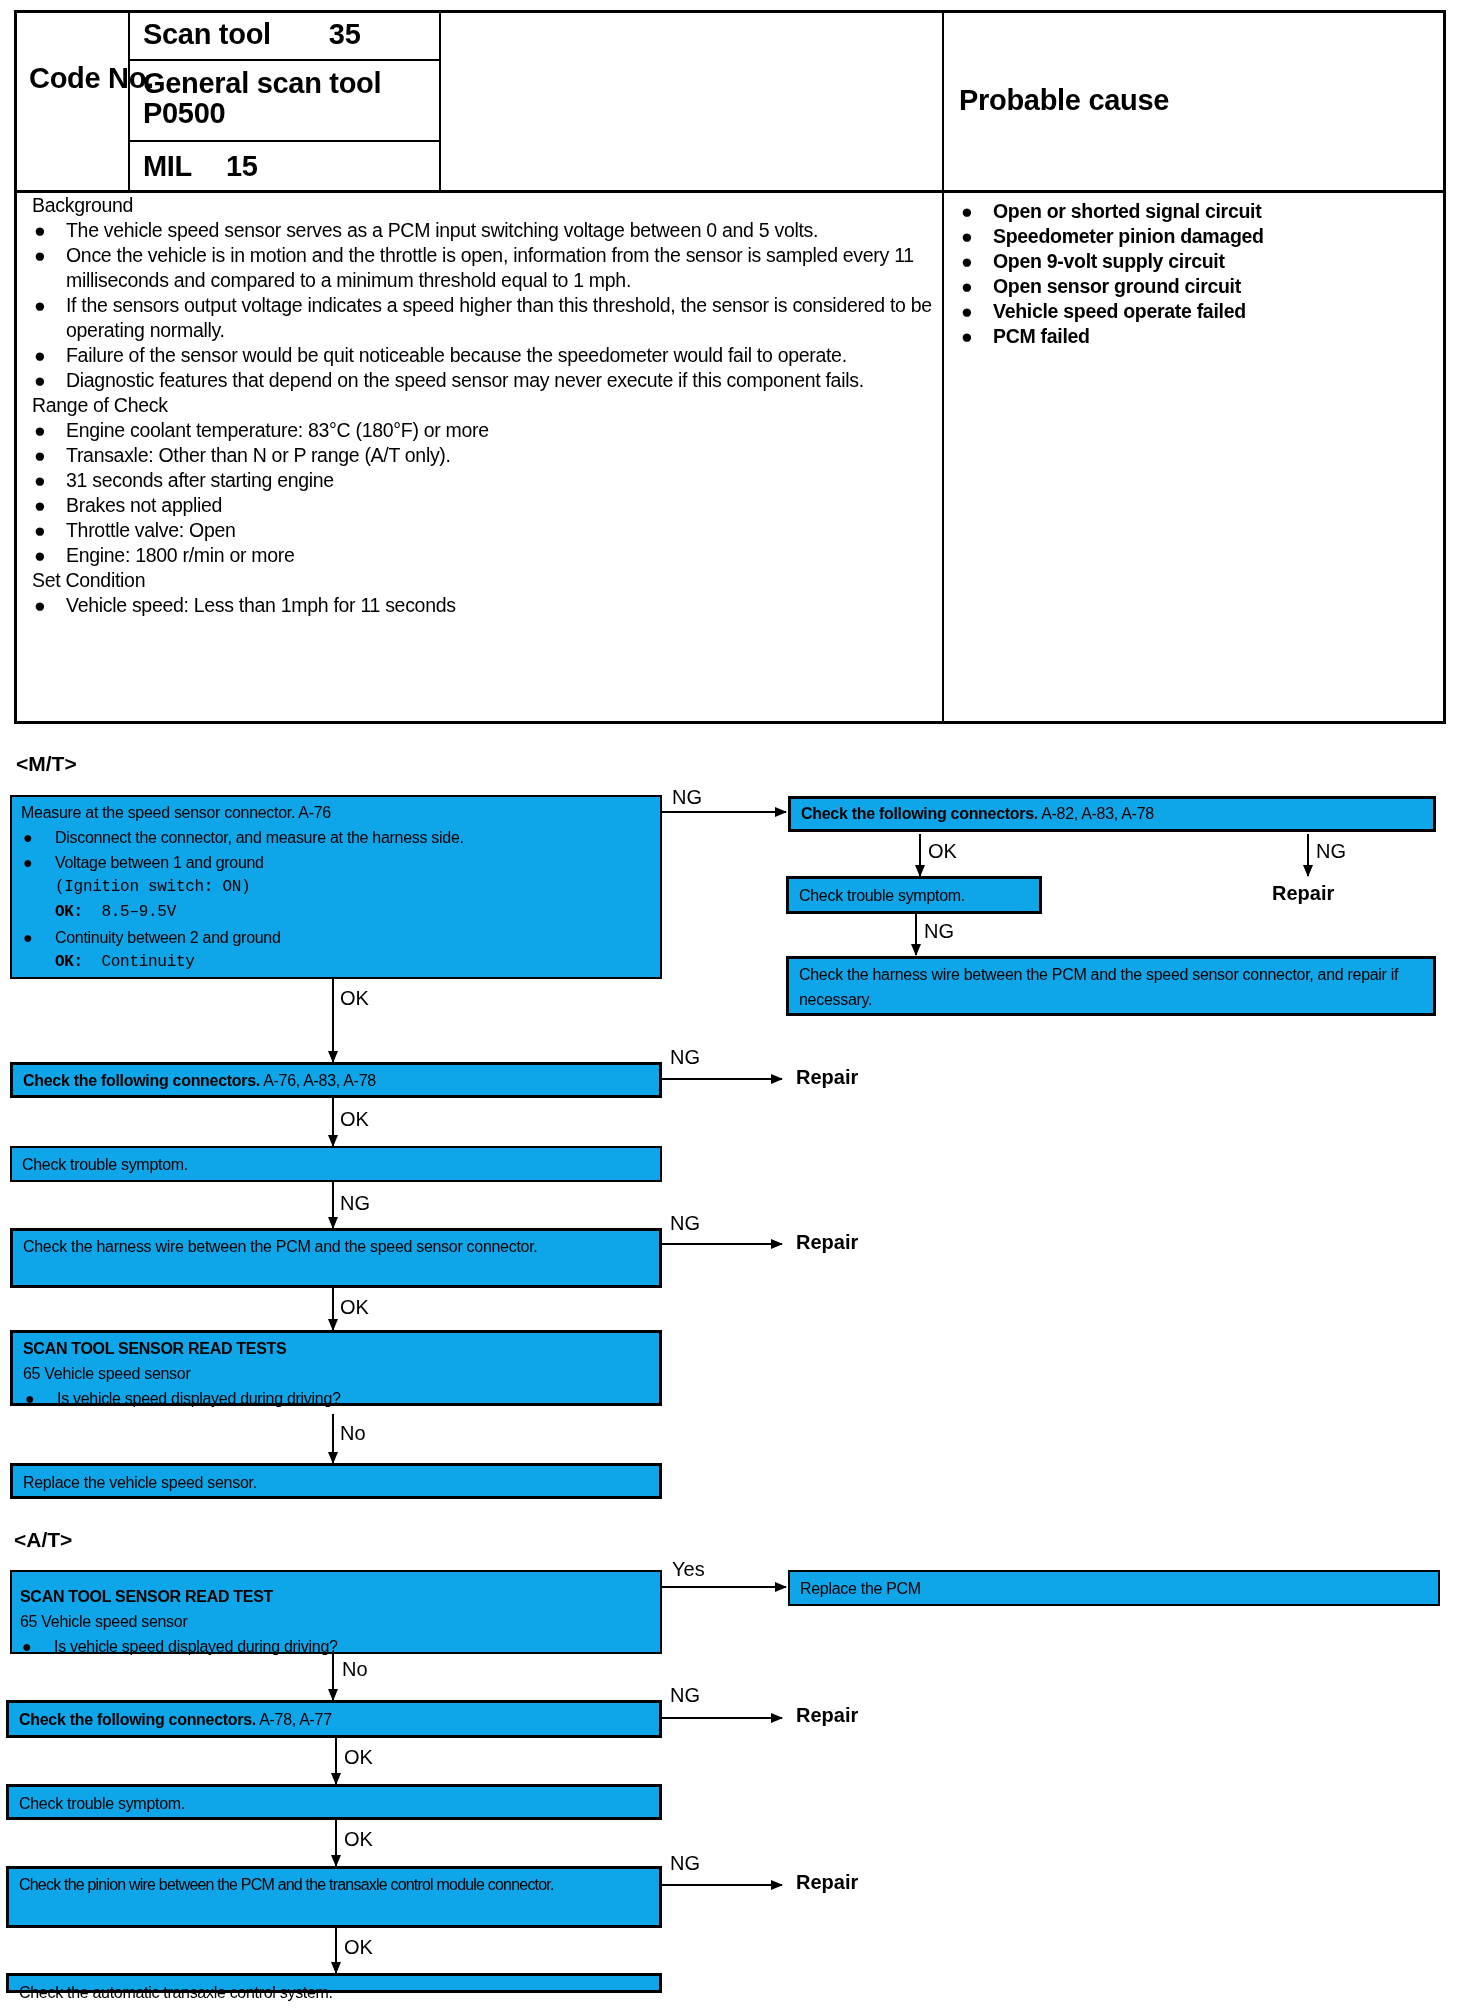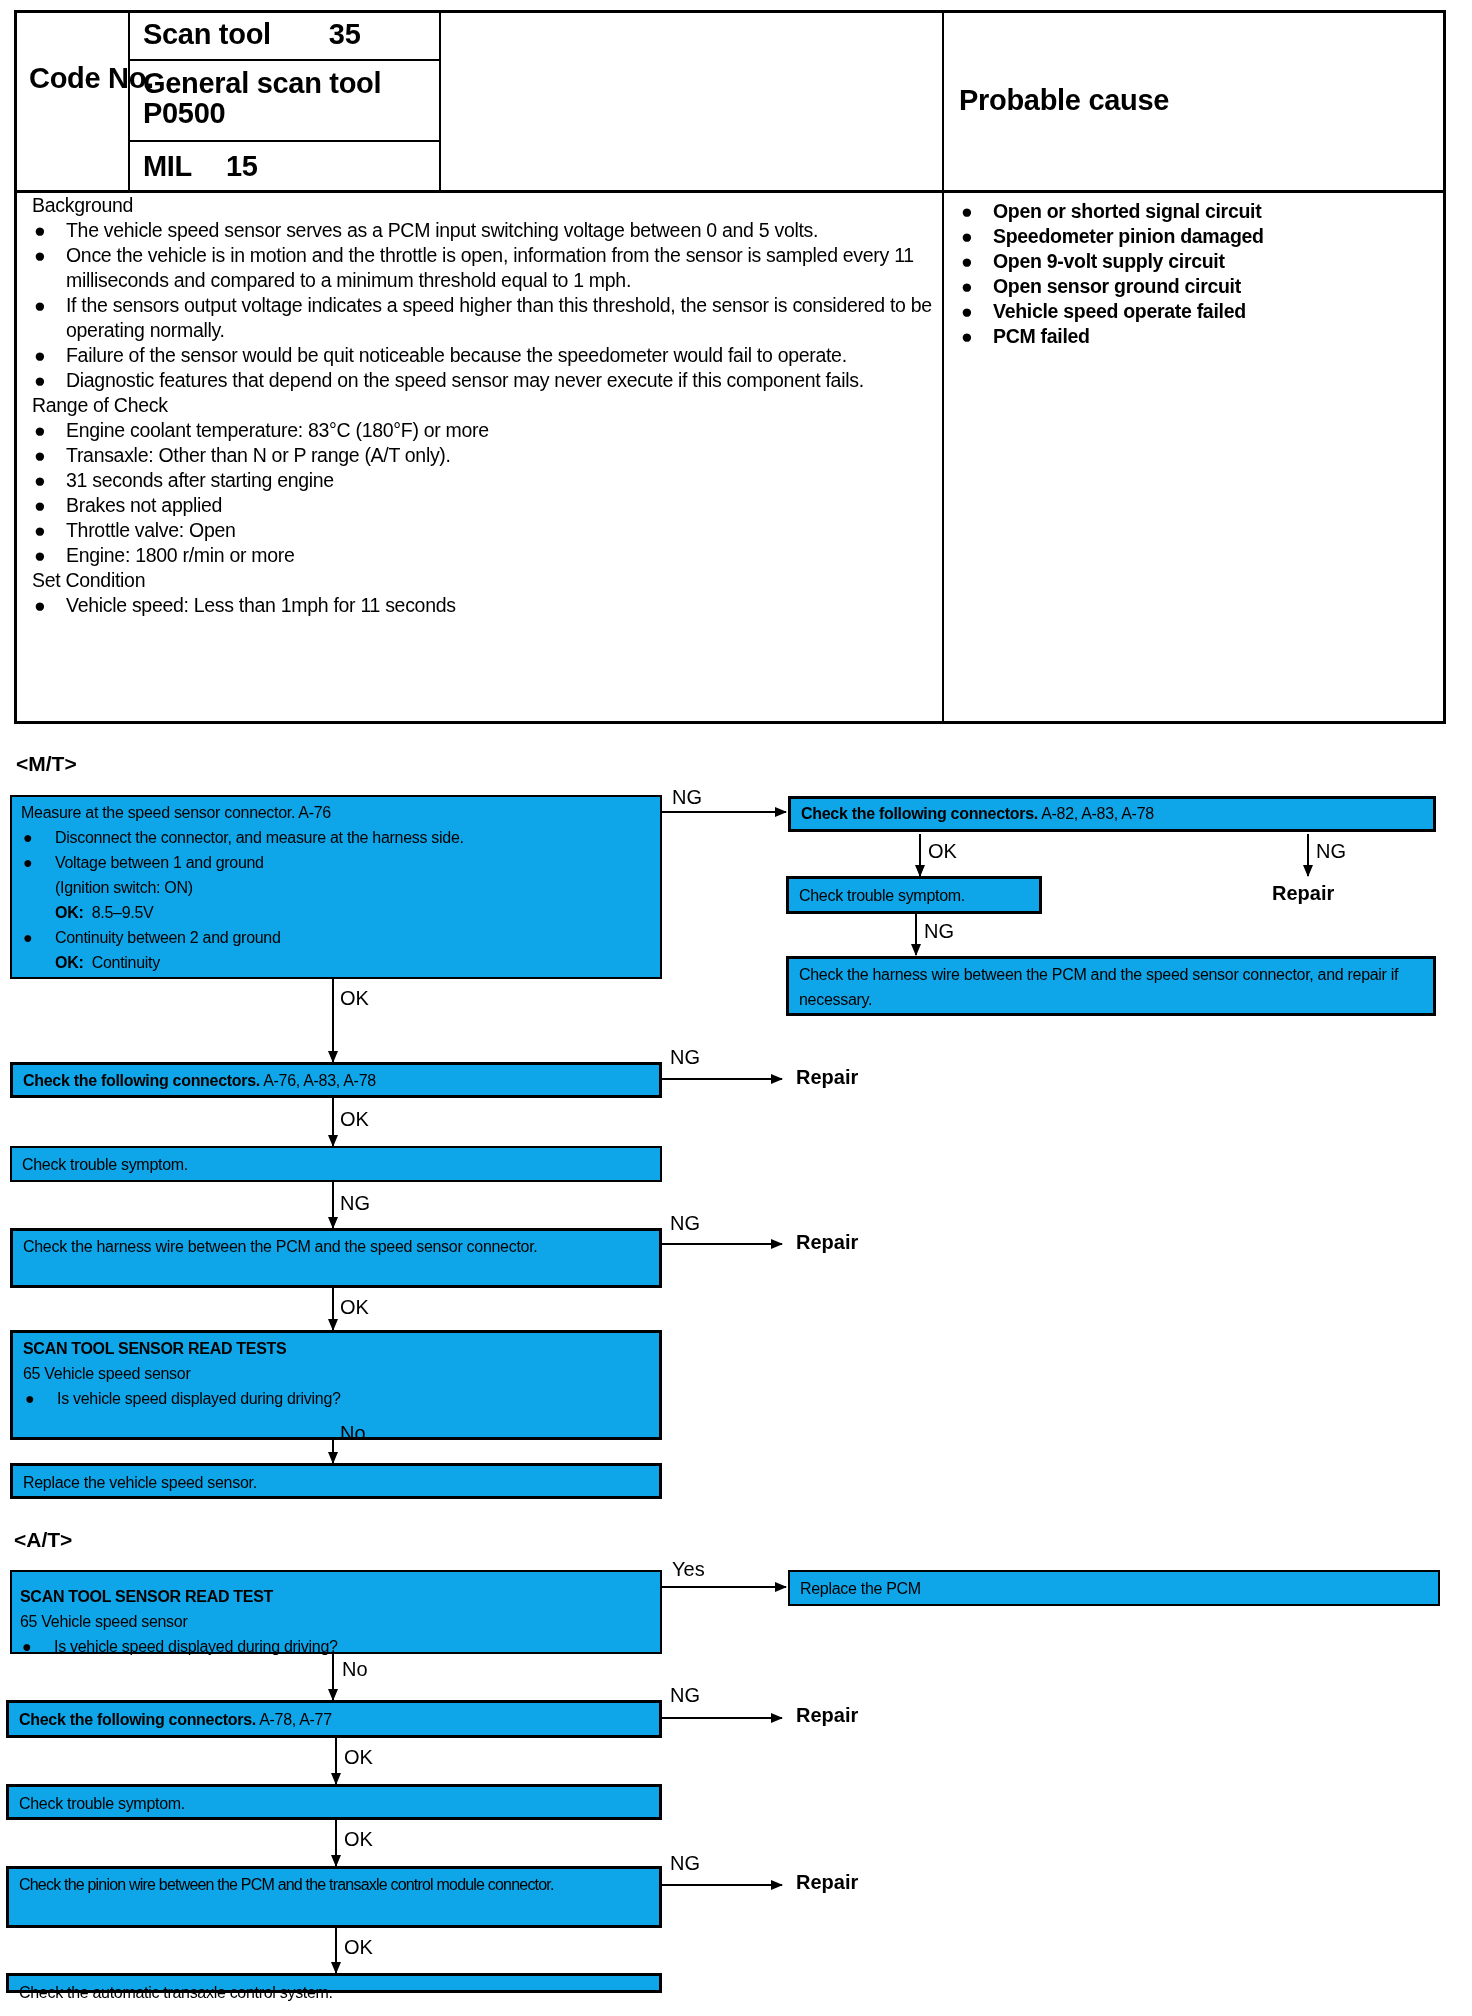--- a/index.html
+++ b/index.html
@@ -9,21 +9,21 @@
   .bold { font-weight: bold; }
 
   
   #hdr-outer { left: 14px; top: 10px; width: 1432px; height: 714px; border: 3px solid #000; }
   .vline { position: absolute; background: #000; width: 2px; }
   .hline { position: absolute; background: #000; height: 2px; }
   .hdr-text { position: absolute; font-weight: bold; font-size: 29px; line-height: 30px; letter-spacing: -0.3px; }
   .body-text { position: absolute; font-size: 19.5px; line-height: 25px; letter-spacing: -0.3px; }
   .bullet-line { position: relative; padding-left: 34px; }
   .bullet-line .dot { position: absolute; left: 2px; top: 0; }
-  .cont { padding-left: 34px; }
+  .cont { padding-left: 34px; font-family: Liberation Mono, monospace; }
 
   
   .box { position: absolute; border: 2px solid #000; background: #0ea5e9; font-size: 16px; line-height: 25px; padding: 3px 9px; letter-spacing: -0.3px; }
   .box.thick { border-width: 3px; }
   .lbl { position: absolute; font-size: 20px; line-height: 22px; }
   .repair { position: absolute; font-size: 20px; font-weight: bold; }
   .section-title { position: absolute; font-size: 21px; font-weight: bold; }
   svg.arrows { position: absolute; left: 0; top: 0; width: 1472px; height: 2016px; pointer-events: none; }
 </style>
 </head>
@@ -146,21 +146,21 @@
 <div class="lbl" style="left:340px; top:1108px;">OK</div>
 
 <div class="box" style="left:10px; top:1146px; width:652px; height:36px; padding:4px 10px;">Check trouble symptom.</div>
 <div class="lbl" style="left:340px; top:1192px;">NG</div>
 
 <div class="box thick" style="left:10px; top:1228px; width:652px; height:60px; padding:3px 10px;">Check the harness wire between the PCM and the speed sensor connector.</div>
 <div class="lbl" style="left:670px; top:1212px;">NG</div>
 <div class="repair" style="left:796px; top:1231px;">Repair</div>
 <div class="lbl" style="left:340px; top:1296px;">OK</div>
 
-<div class="box thick" style="left:10px; top:1330px; width:652px; height:110px; padding:3px 10px;">
+<div class="box thick" style="left:10px; top:1330px; width:652px; height:76px; padding:3px 10px;">
   <div class="bold">SCAN TOOL SENSOR READ TESTS</div>
   <div>65 Vehicle speed sensor</div>
   <div class="bullet-line"><span class="dot">●</span><span>Is vehicle speed displayed during driving?</span></div>
 </div>
 <div class="lbl" style="left:340px; top:1422px;">No</div>
 
 <div class="box thick" style="left:10px; top:1463px; width:652px; height:36px; padding:4px 10px;">Replace the vehicle speed sensor.</div>
 
 <div class="section-title" style="left:14px; top:1528px;">&lt;A/T&gt;</div>
 

